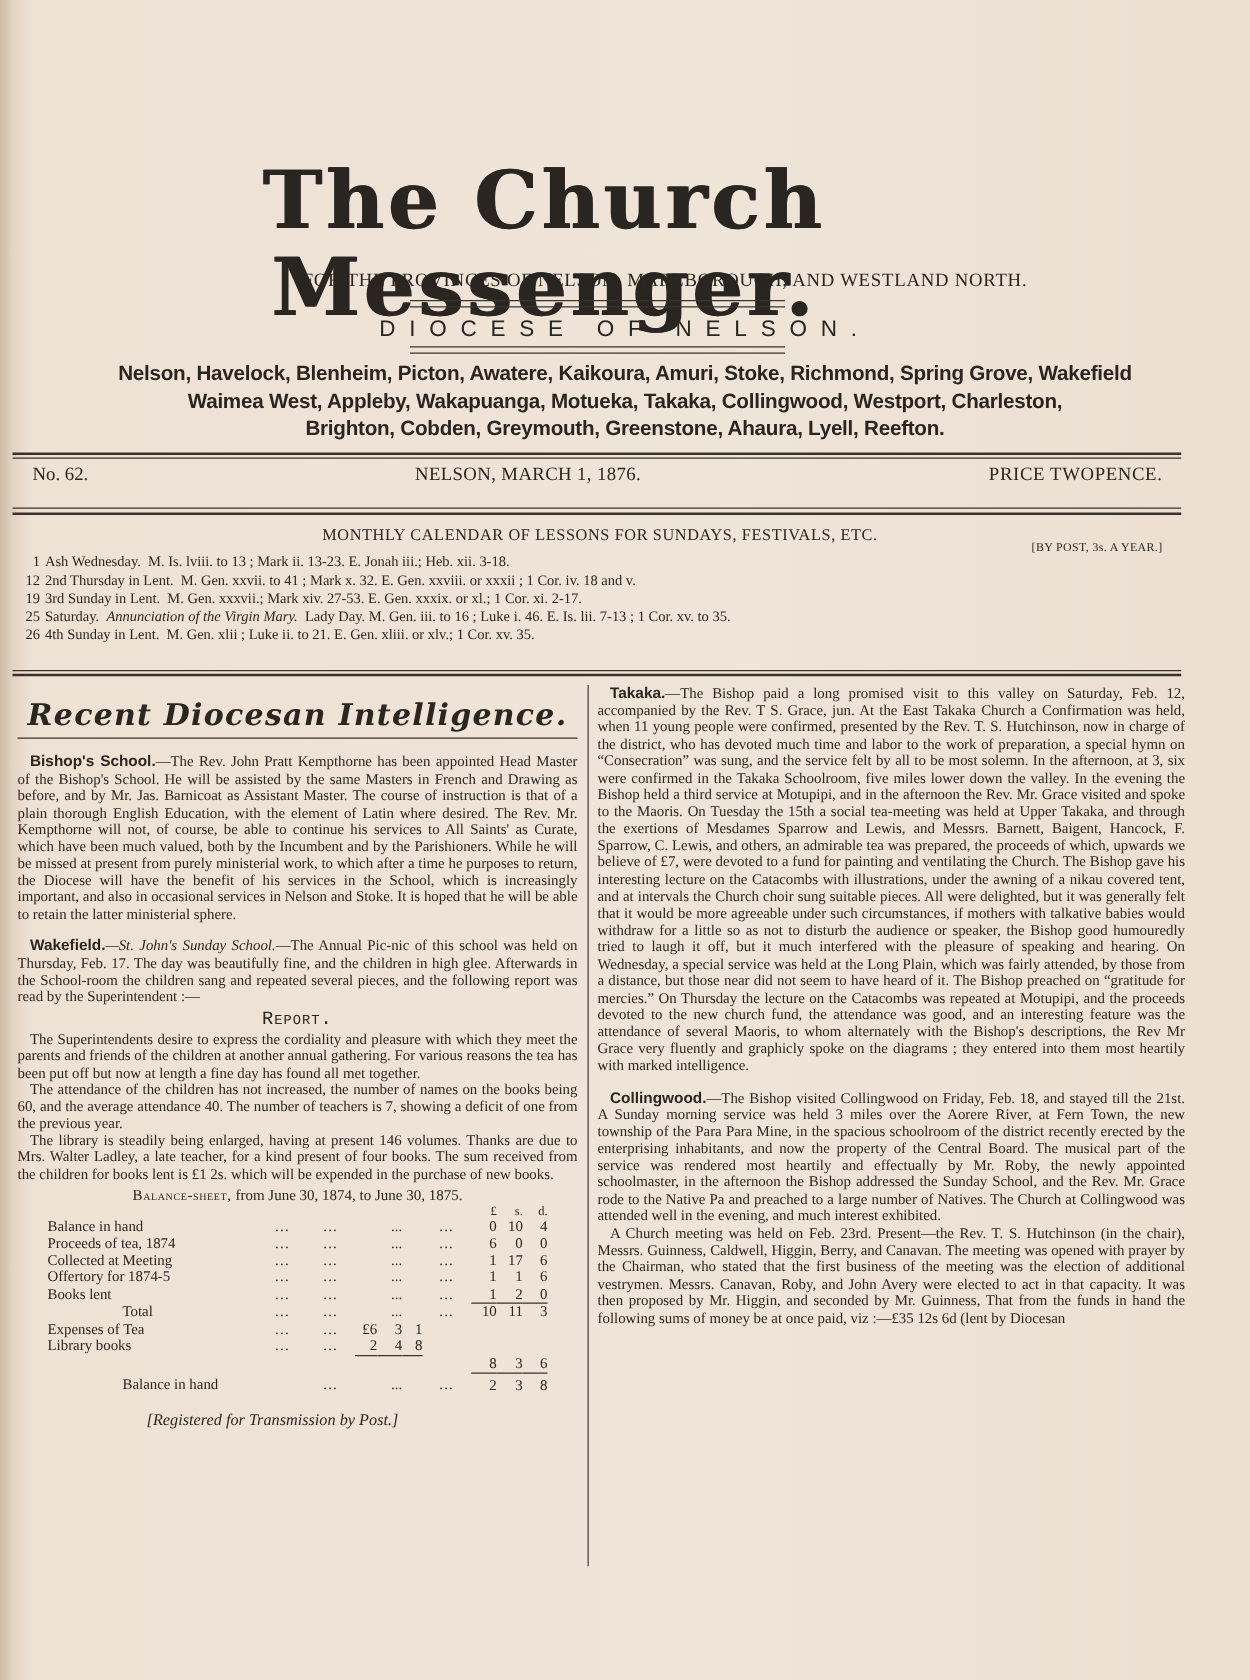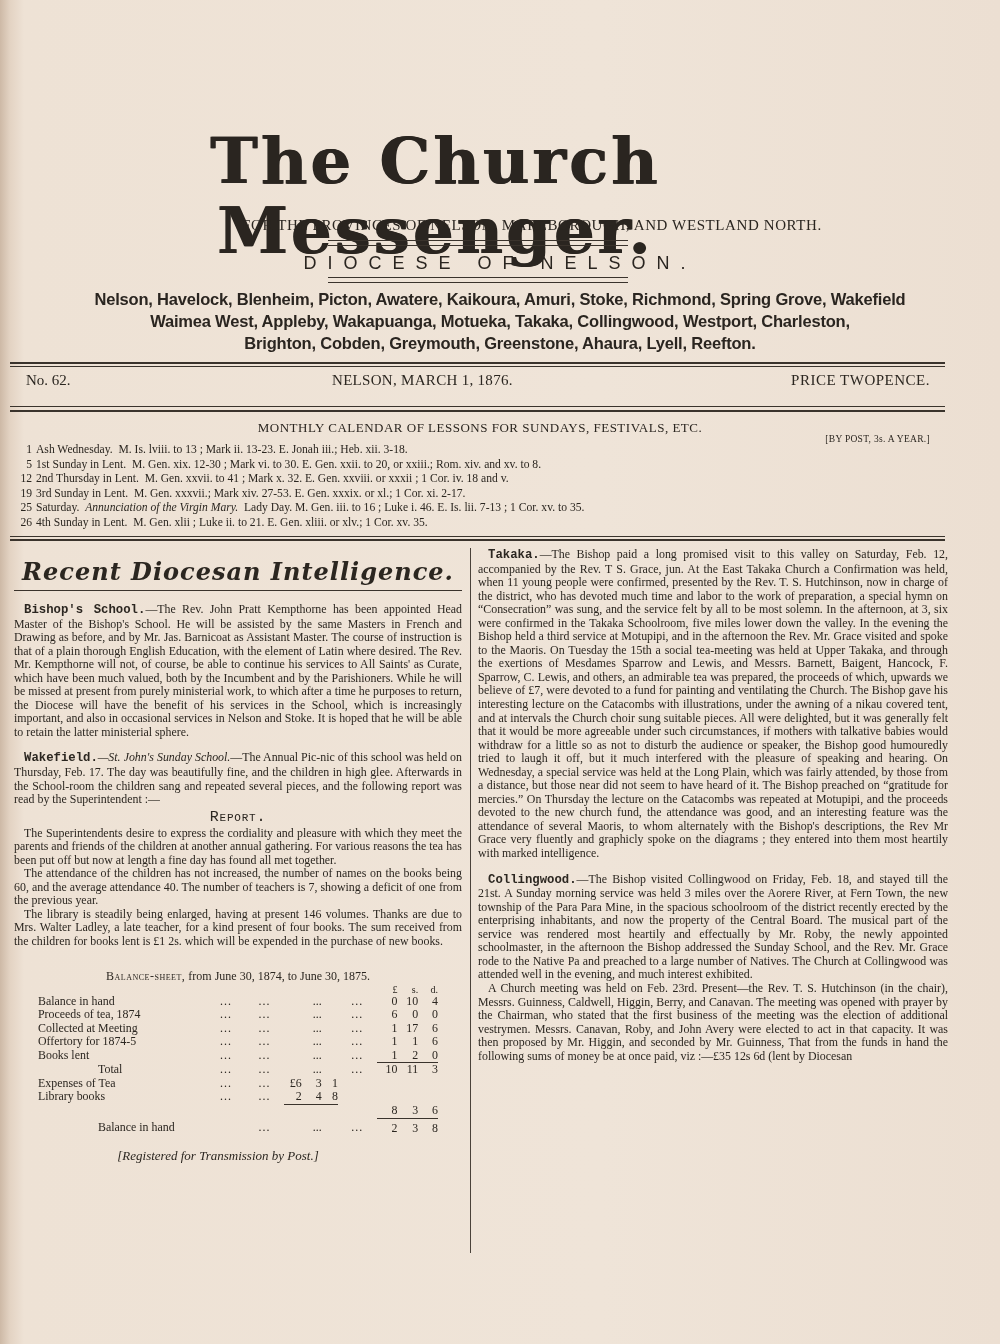--- a/index.html
+++ b/index.html
@@ -58,24 +58,24 @@
     text-align: center; font-family: "DejaVu Serif", serif; font-weight: bold; font-style: italic;
     font-size: 24px; letter-spacing: 1px; margin: 6px 0 0 0; height: 36px; line-height: 36px;
   }
   .sec-rule { border-top: 1px solid #3a332c; margin: 0 0 12px 0; }
   p.body {
     margin: 0 0 0 0; font-size: 11.9px; line-height: 13.55px; text-align: justify;
     text-indent: 10px; hyphens: none;
   }
   p.body + p.body { margin-top: 0; }
   .gap { height: 12px; }
-  .lead { font-family: Liberation Mono, monospace; font-weight: bold; font-size: 12.3px; }
+  .lead { font-family: Liberation Sans, sans-serif; font-weight: bold; font-size: 12.3px; }
   .it { font-style: italic; }
   .report-title { text-align: center; font-size: 15px; letter-spacing: 0.8px; font-variant: small-caps; margin: 2px 0 1px 0; font-family: Liberation Mono, monospace; }
-  .bs-title { text-align: center; font-size: 12px; margin-top: 20px; }
+  .bs-title { text-align: center; font-size: 12px; margin-top: 2px; }
   .bs-title .sc { font-variant: small-caps; letter-spacing: 0.5px; }
   table.bs { border-collapse: collapse; font-size: 11.9px; margin-left: 24px; width: 400px; }
   table.bs td { padding: 0; line-height: 13.5px; height: 13.5px; }
   table.bs td.lbl { width: 120px; white-space: nowrap; }
   table.bs td.dots { width: 48px; text-align: center; letter-spacing: 1px; }
   table.bs td.n { width: 20px; text-align: right; }
   table.bs td.m { width: 24px; text-align: right; }
   table.bs tr.hdr td { font-size: 10px; height: 11px; line-height: 11px; }
   .ul-top td.ul { border-top: 1px solid #3a332c; }
   .registered { text-align: center; font-size: 13px; font-style: italic; margin-top: 10px; margin-left: -40px; }
@@ -103,21 +103,20 @@
     <span class="issue-date">NELSON, MARCH 1, 1876.</span>
     <span class="issue-price">PRICE TWOPENCE.</span>
     <span class="issue-post">[BY POST, 3s. A YEAR.]</span>
   </div>
   <div class="thinrule" style="top:406px;"></div>
   <div class="thickrule" style="top:410px;"></div>
 
   <div class="cal-title">MONTHLY CALENDAR OF LESSONS FOR SUNDAYS, FESTIVALS, ETC.</div>
   <div class="cal-list">
     <div><span class="d">1</span><span>Ash Wednesday.</span>&nbsp; <span>M. Is. lviii. to 13 ; Mark ii. 13-23.  E. Jonah iii.; Heb. xii. 3-18.</span></div>
-    <div><span class="d">5</span><span>1st Sunday in Lent.</span>&nbsp; <span>M. Gen. xix. 12-30 ; Mark vi. to 30.  E. Gen. xxii. to 20, or xxiii.;  Rom. xiv. and xv. to 8.</span></div>
     <div><span class="d">12</span><span>2nd Thursday in Lent.</span>&nbsp; <span>M. Gen. xxvii. to 41 ; Mark x. 32.  E. Gen. xxviii. or xxxii ; 1 Cor. iv. 18 and v.</span></div>
     <div><span class="d">19</span><span>3rd Sunday in Lent.</span>&nbsp; <span>M. Gen. xxxvii.; Mark xiv. 27-53.  E. Gen. xxxix. or xl.; 1 Cor. xi. 2-17.</span></div>
     <div><span class="d">25</span><span>Saturday.</span>&nbsp; <i>Annunciation of the Virgin Mary.</i>&nbsp; <span>Lady Day.  M. Gen. iii. to 16 ; Luke i. 46.  E. Is. lii. 7-13 ; 1 Cor. xv. to 35.</span></div>
     <div><span class="d">26</span><span>4th Sunday in Lent.</span>&nbsp; <span>M. Gen. xlii ; Luke ii. to 21.  E. Gen. xliii. or xlv.; 1 Cor. xv. 35.</span></div>
   </div>
   <div class="thinrule" style="top:536px;"></div>
   <div class="thickrule" style="top:539px;"></div>
 
   <div class="col-divider"></div>
 

